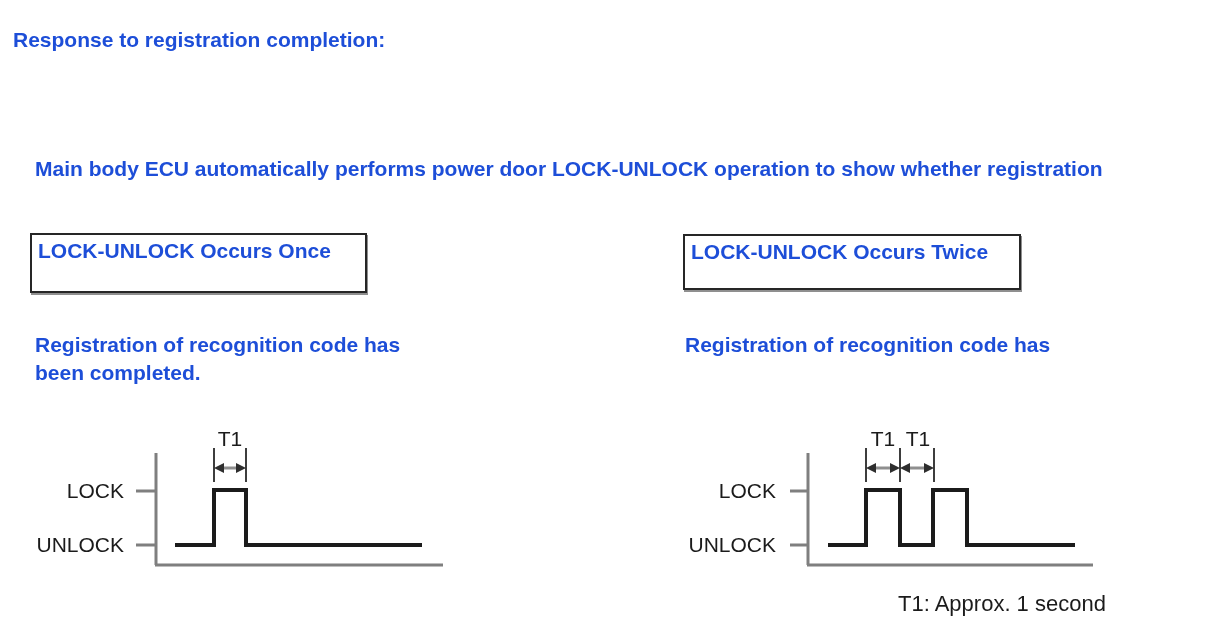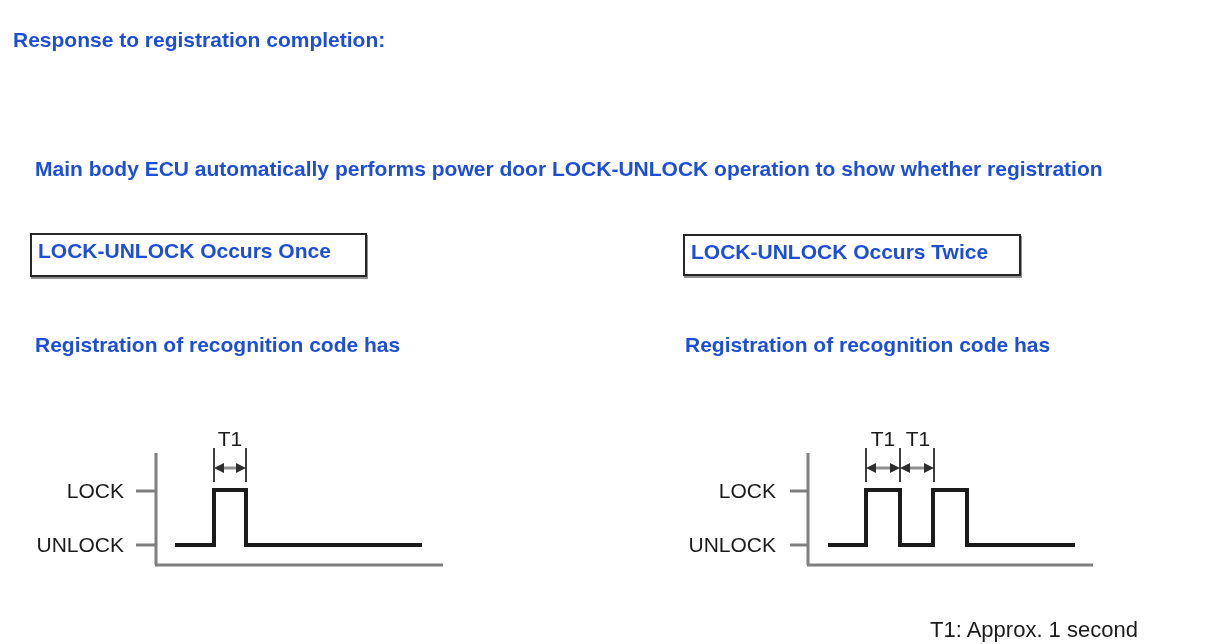--- a/index.html
+++ b/index.html
@@ -43,30 +43,31 @@
 <body>
 
 <div id="page">
 
   <div class="abs t21" style="left:13px; top:26px;">Response to registration completion:</div>
 
   <div class="abs" style="left:35px; top:111px;margin-top:44px;">
     <div class="t21">Main body ECU automatically performs power door LOCK-UNLOCK operation to show whether registration</div>
   </div>
 
-  <div class="label-box" style="left:30px; top:233px; width:337px; height:44px;">
+  <div class="label-box" style="left:30px; top:233px; width:337px; height:60px;">
     <span class="t21" style="line-height:24px;">LOCK-UNLOCK Occurs Once</span>
   </div>
 
-  <div class="label-box" style="left:683px; top:234px; width:338px; height:42px;">
+  <div class="label-box" style="left:683px; top:234px; width:338px; height:56px;">
     <span class="t21" style="line-height:24px;">LOCK-UNLOCK Occurs Twice</span>
   </div>
 
   <div class="abs" style="left:35px; top:331px;">
     <div class="t21">Registration of recognition code has</div>
+    <div class="t21">been completed.</div>
   </div>
 
   <div class="abs" style="left:685px; top:331px;">
     <div class="t21">Registration of recognition code has</div>
   </div>
 
   <svg class="abs" style="left:30px; top:425px;" width="420" height="150" viewBox="0 0 420 150">
 
     <text x="200" y="21" text-anchor="middle">T1</text>
 
@@ -111,15 +112,15 @@
 
     <line class="tick" x1="130" y1="66" x2="149" y2="66"></line>
     <line class="tick" x1="130" y1="120" x2="149" y2="120"></line>
 
     <text x="116" y="73" text-anchor="end">LOCK</text>
     <text x="116" y="127" text-anchor="end">UNLOCK</text>
 
     <path class="wave" d="M 168 120 H 206 V 65 H 240 V 120 H 273 V 65 H 307 V 120 H 415"></path>
   </svg>
 
-  <div class="abs t22" style="left:898px; top:616px;margin-left:32px;">T1: Approx. 1 second</div>
+  <div class="abs t22" style="left:898px; top:590px;">T1: Approx. 1 second</div>
 
 </div>
 
 </body></html>

